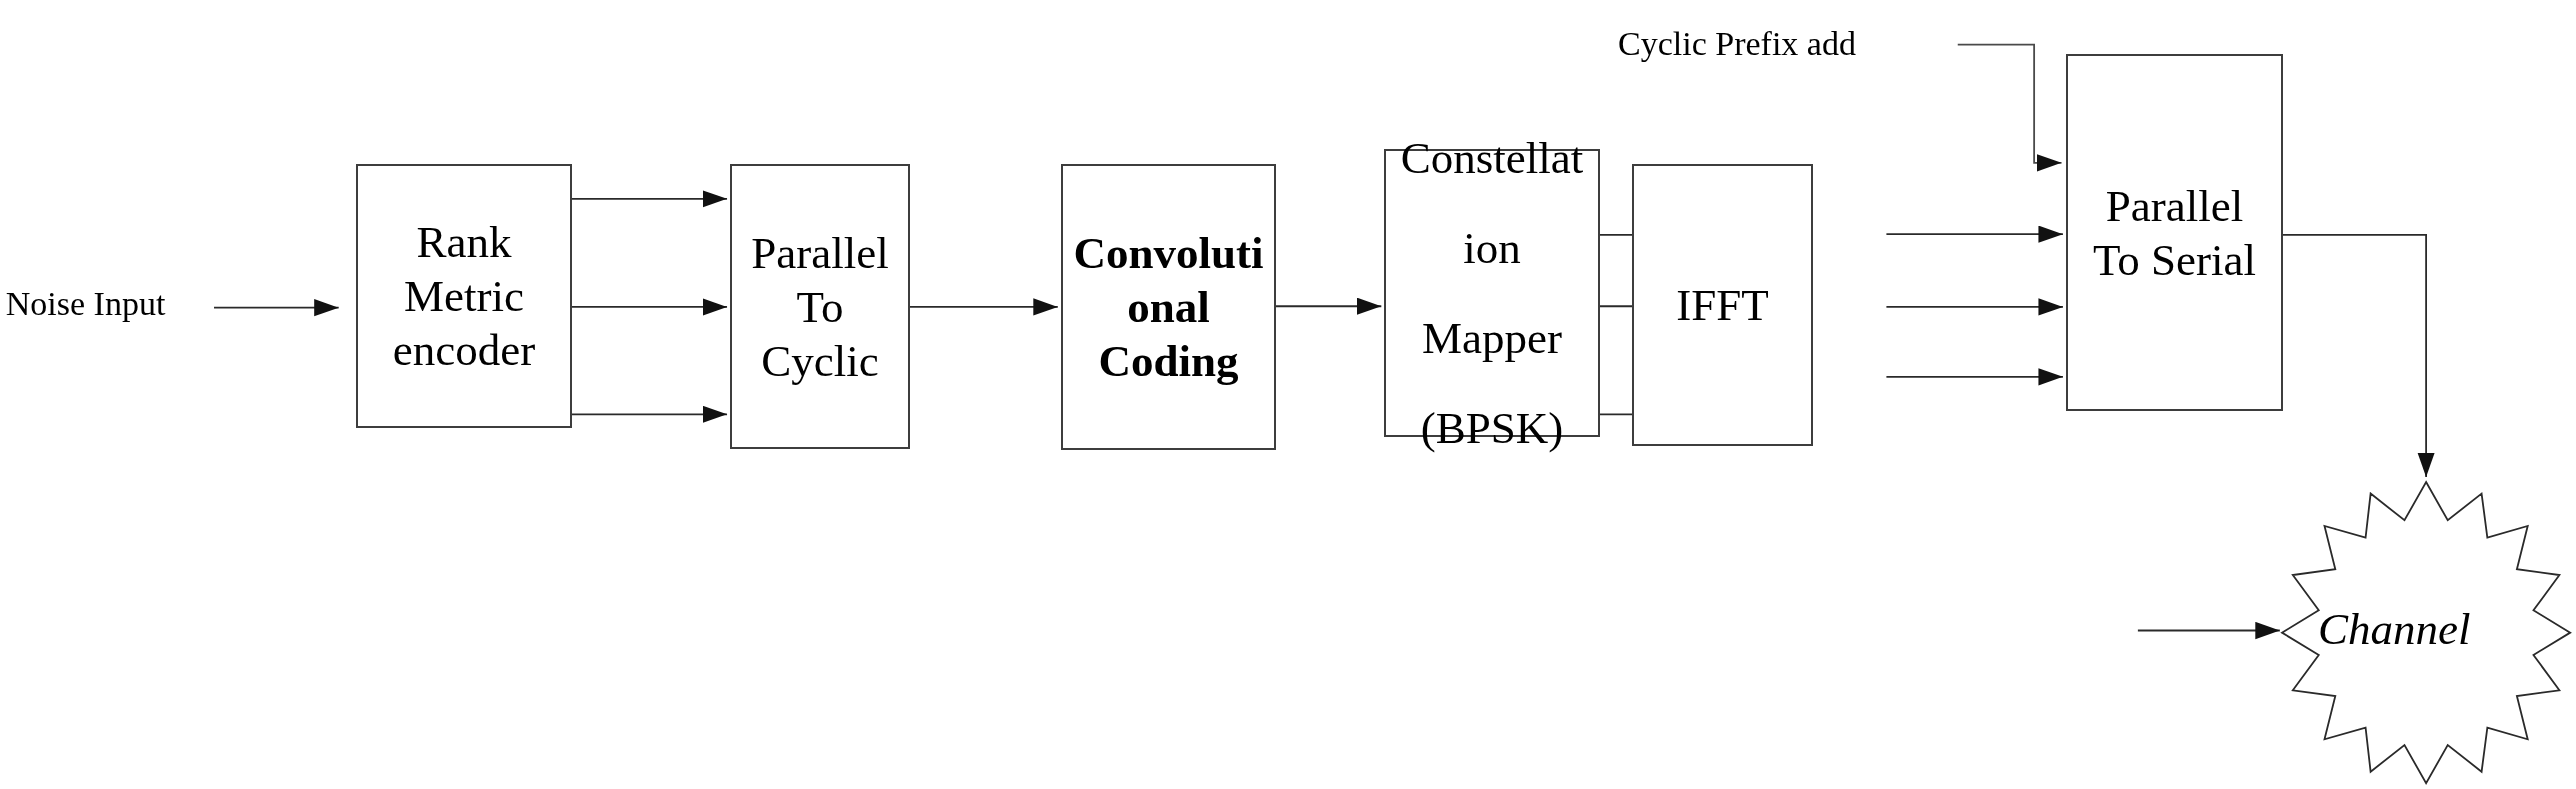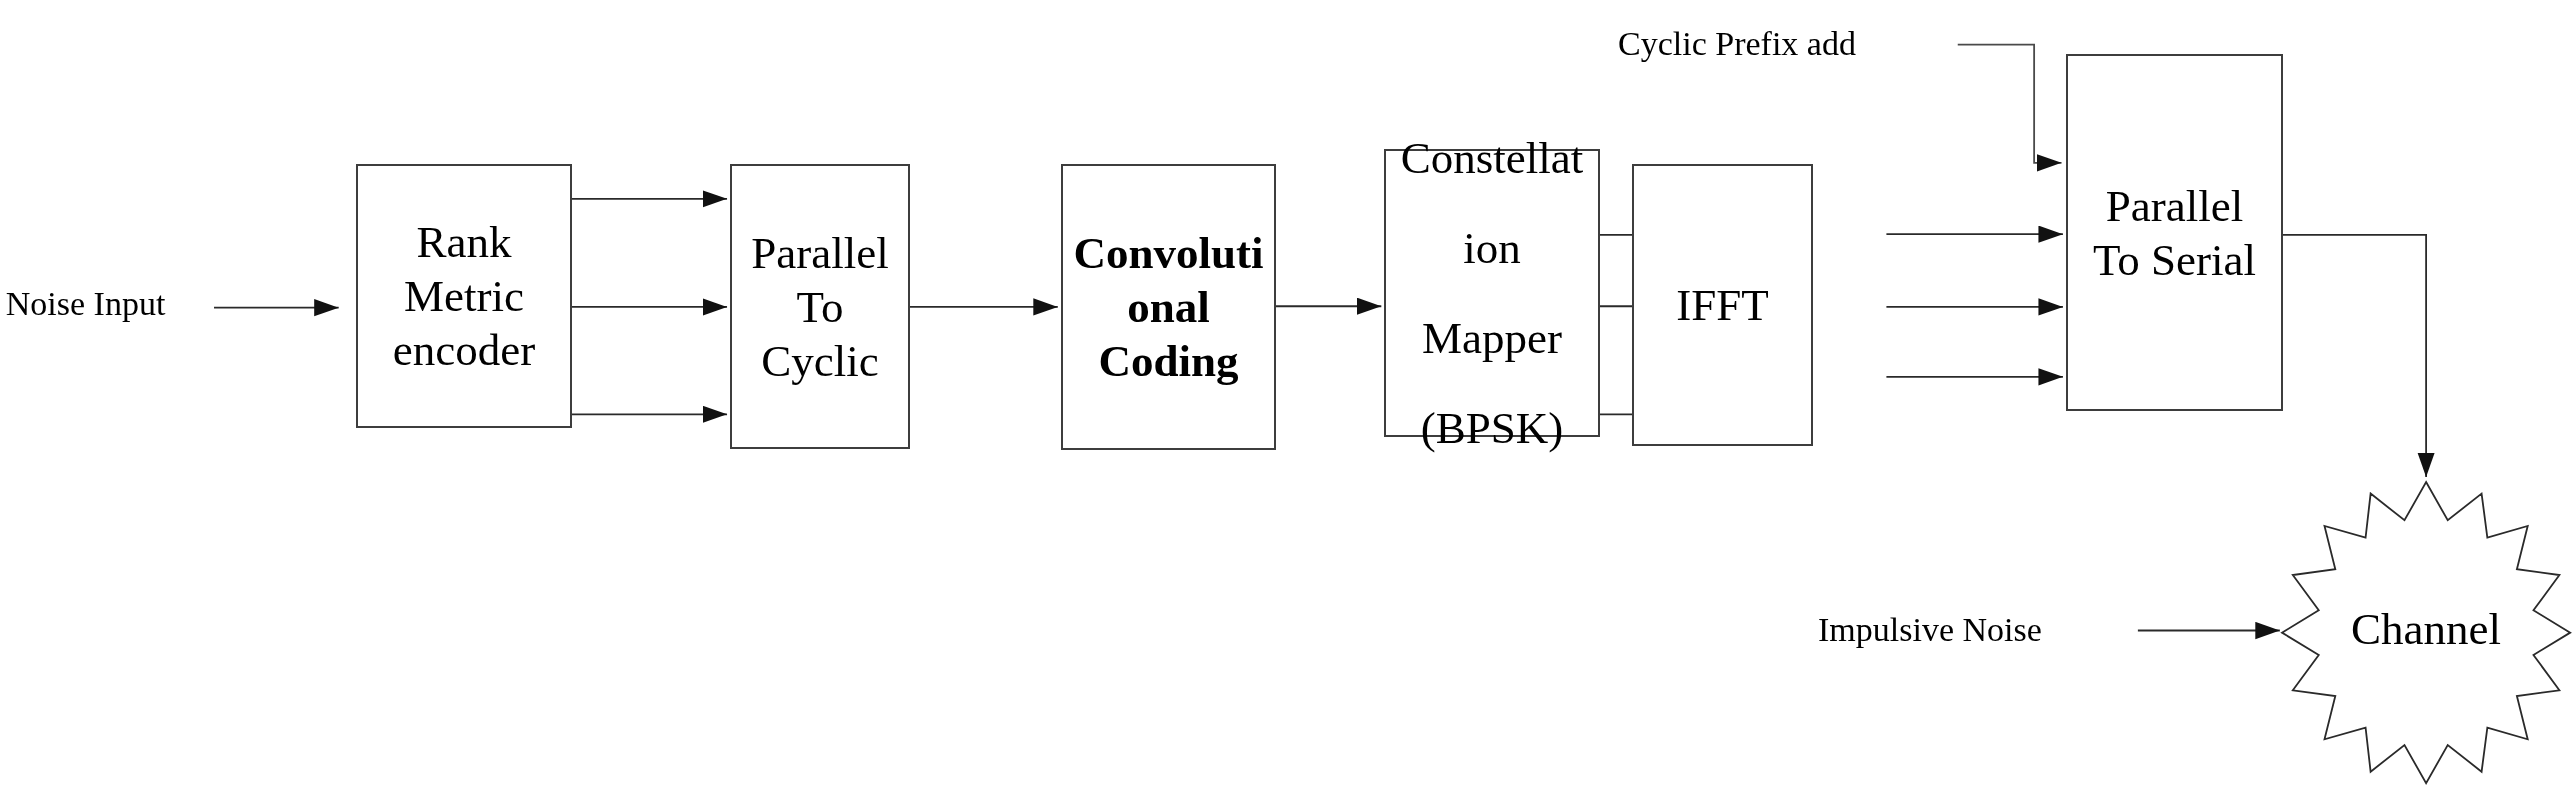--- a/index.html
+++ b/index.html
@@ -35,24 +35,24 @@
     position: absolute;
     font-size: 34px;
     line-height: 45px;
     white-space: nowrap;
     z-index: 2;
   }
   #channel-label {
     position: absolute;
     left: 2318px; top: 607px;
     width: 216px;
-    text-align: center;
     font-size: 45px;
     line-height: 45px;
     z-index: 2;
+    font-style: italic;
   }
 </style>
 </head>
 <body>
 
 <div id="canvas">
 
   <svg id="wires" viewBox="0 0 3575 1095" xmlns="http://www.w3.org/2000/svg">
     <defs>
       <marker id="ah" markerUnits="userSpaceOnUse" markerWidth="36" markerHeight="26" refX="34" refY="12" orient="auto">
@@ -84,21 +84,20 @@
 
     <line x1="2967" y1="875" x2="3164" y2="875" stroke="#2a2a2a" stroke-width="2.5" marker-end="url(#ah)"></line>
 
     <polygon points="3367,669 3397,722 3444,685 3452,746 3508,730 3493,790 3552,798 3516,847 3567,878 3516,909 3552,958 3493,966 3508,1026 3452,1010 3444,1071 3397,1034 3367,1087 3337,1034 3290,1071 3283,1010 3226,1026 3241,966 3182,958 3218,909 3167,878 3218,847 3182,798 3241,790 3226,730 3283,746 3290,685 3337,722" fill="#ffffff" stroke="#2a2a2a" stroke-width="2.5"></polygon>
   </svg>
 
   <div class="label" style="left:5.8px; top:281px;">Noise Input</div>
 
   <div class="label" style="left:1618px; top:21px;">Cyclic Prefix add</div>
 
-  <div class="label" style="left:1818px; top:607px;">Impulsive Noise</div>
 
   <div class="block" style="left:356px; top:164px; width:216px; height:264px;">
     <span>Rank</span>
     <span>Metric</span>
     <span>encoder</span>
   </div>
 
   <div class="block" style="left:730px; top:164px; width:180px; height:285px;">
     <span>Parallel</span>
     <span>To</span>

